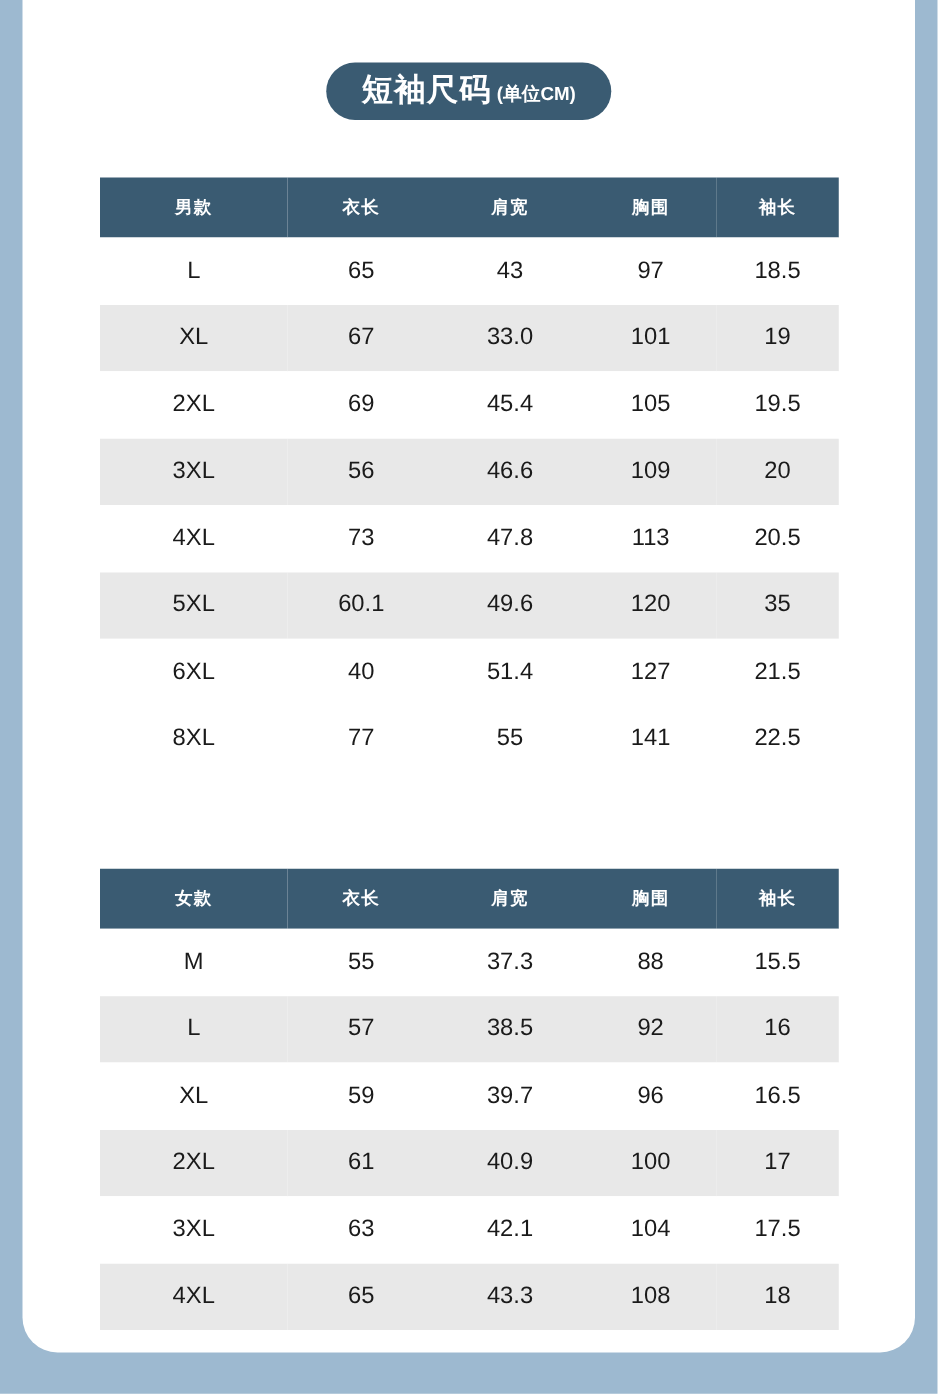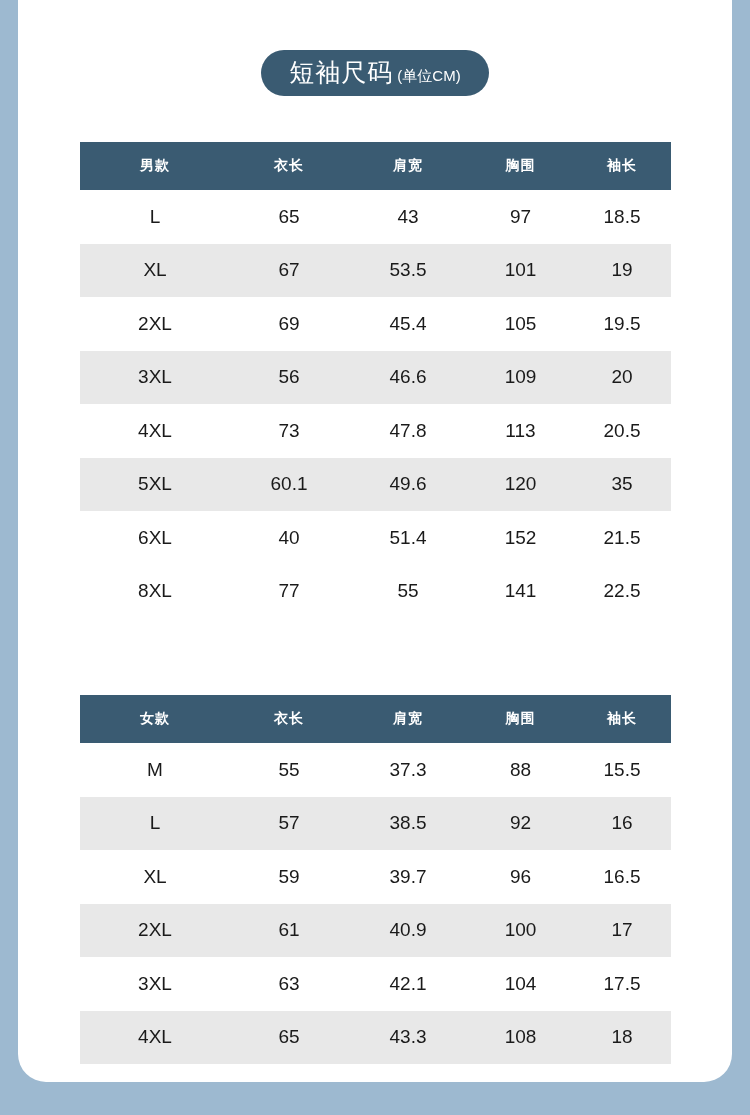--- a/index.html
+++ b/index.html
@@ -23,20 +23,21 @@
     border-bottom-left-radius: 28px;
     border-bottom-right-radius: 28px;
     overflow: hidden;
   }
   .title-wrap {
     position: absolute;
     left: 0;
     top: 50px;
     width: 714px;
     text-align: center;
+    font-weight: bold;
   }
   .title-pill {
     display: inline-block;
     background: #3a5b72;
     color: #ffffff;
     border-radius: 26px;
     padding: 10px 28px 11px 28px;
     line-height: 1;
     white-space: nowrap;
   }
@@ -122,21 +123,21 @@
       <tr>
         <td>L</td>
         <td>65</td>
         <td>43</td>
         <td>97</td>
         <td>18.5</td>
       </tr>
       <tr class="alt">
         <td>XL</td>
         <td>67</td>
-        <td>53.5</td>
+        <td>33.0</td>
         <td>101</td>
         <td>19</td>
       </tr>
       <tr>
         <td>2XL</td>
         <td>69</td>
         <td>45.4</td>
         <td>105</td>
         <td>19.5</td>
       </tr>
@@ -158,21 +159,21 @@
         <td>5XL</td>
         <td>60.1</td>
         <td>49.6</td>
         <td>120</td>
         <td>35</td>
       </tr>
       <tr>
         <td>6XL</td>
         <td>40</td>
         <td>51.4</td>
-        <td>152</td>
+        <td>127</td>
         <td>21.5</td>
       </tr>
       <tr>
         <td>8XL</td>
         <td>77</td>
         <td>55</td>
         <td>141</td>
         <td>22.5</td>
       </tr>
     </tbody>

